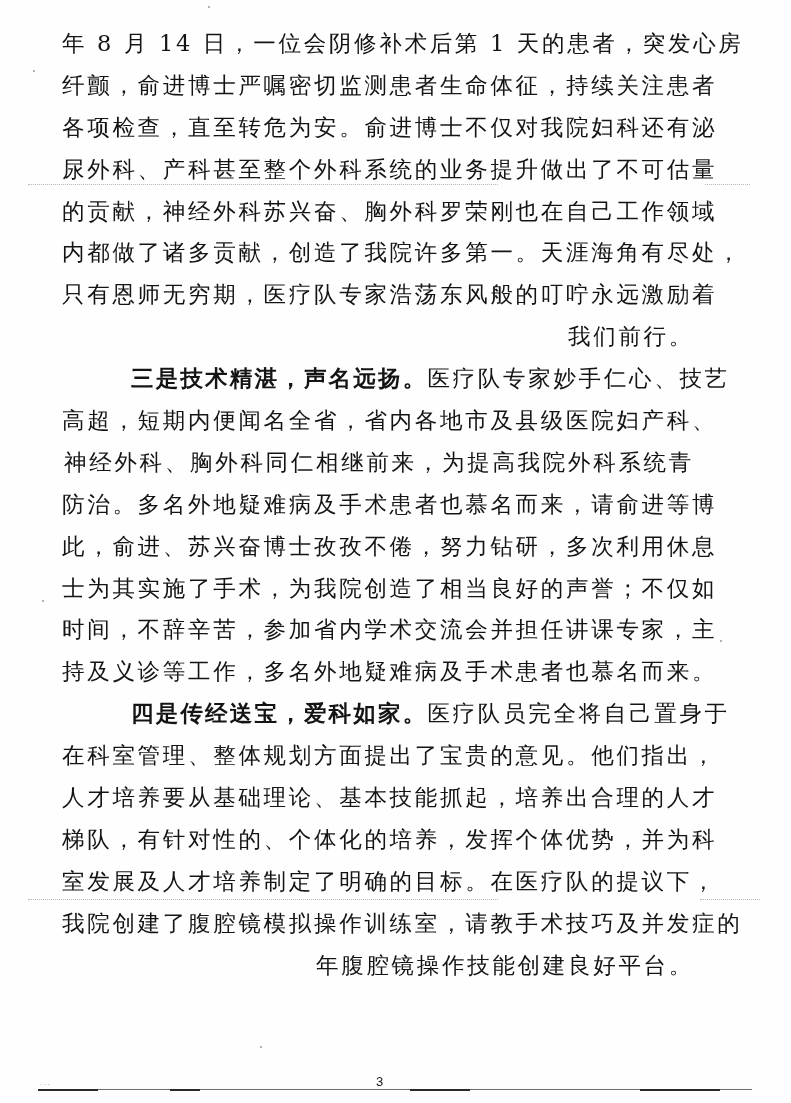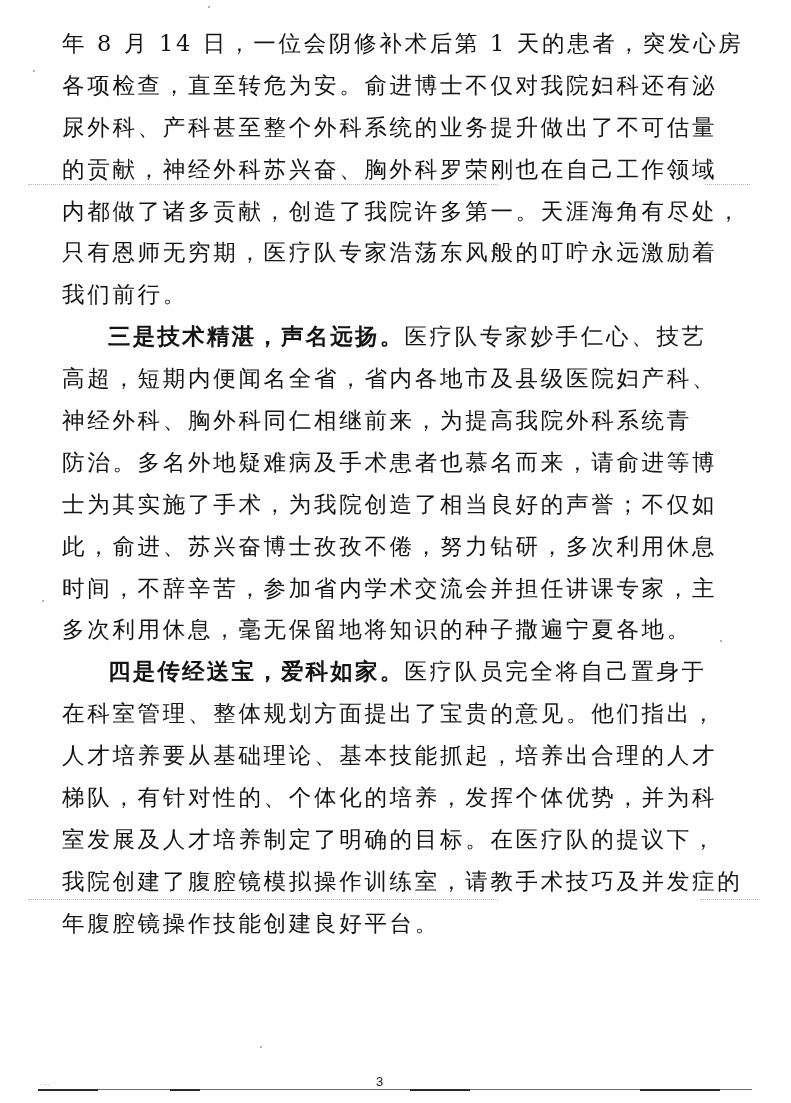--- a/index.html
+++ b/index.html
@@ -20,35 +20,37 @@
     left: 0; top: 0;
     width: 791px;
     height: 1103px;
     background: #fefefe;
   }
   .body-text {
     position: absolute;
     left: 62px;
     top: 23px;
     width: 632px;
+    text-align: right;
   }
   .line {
     display: block;
     height: 41.9px;
     line-height: 41.9px;
     font-size: 22.5px;
     letter-spacing: 2.7px;
     white-space: nowrap;
     overflow: visible;
   }
   .indent { padding-left: 46px; }
   .lead {
     font-weight: bold;
     font-family: Liberation Sans, sans-serif;
     letter-spacing: 2.2px;
+    margin-left: 23px;
   }
   .scan-rule {
     position: absolute;
     height: 0;
     border-top: 1px dotted #b8b8b8;
   }
   .footer-rule {
     position: absolute;
     left: 38px;
     width: 714px;
@@ -98,37 +100,38 @@
   <div class="speck" style="left:208px; top:6px;"></div>
   <div class="speck" style="left:33px; top:70px;"></div>
   <div class="speck" style="left:720px; top:640px;"></div>
   <div class="speck" style="left:42px; top:600px;"></div>
   <div class="speck" style="left:260px; top:1046px;"></div>
 
   <div class="body-text">
 
     <div>
       <span class="line">年 8 月 14 日，一位会阴修补术后第 1 天的患者，突发心房</span>
+      <span class="line">纤颤，俞进博士严嘱密切监测患者生命体征，持续关注患者</span>
       <span class="line">各项检查，直至转危为安。俞进博士不仅对我院妇科还有泌</span>
       <span class="line">尿外科、产科甚至整个外科系统的业务提升做出了不可估量</span>
       <span class="line">的贡献，神经外科苏兴奋、胸外科罗荣刚也在自己工作领域</span>
       <span class="line">内都做了诸多贡献，创造了我院许多第一。天涯海角有尽处，</span>
       <span class="line">只有恩师无穷期，医疗队专家浩荡东风般的叮咛永远激励着</span>
       <span class="line">我们前行。</span>
     </div>
 
     <div>
       <span class="line indent"><span class="lead">三是技术精湛，声名远扬。</span><span>医疗队专家妙手仁心、技艺</span></span>
       <span class="line">高超，短期内便闻名全省，省内各地市及县级医院妇产科、</span>
       <span class="line">神经外科、胸外科同仁相继前来，为提高我院外科系统青</span>
       <span class="line">防治。多名外地疑难病及手术患者也慕名而来，请俞进等博</span>
+      <span class="line">此，俞进、苏兴奋博士孜孜不倦，努力钻研，多次利用休息</span>
       <span class="line">士为其实施了手术，为我院创造了相当良好的声誉；不仅如</span>
-      <span class="line">此，俞进、苏兴奋博士孜孜不倦，努力钻研，多次利用休息</span>
       <span class="line">时间，不辞辛苦，参加省内学术交流会并担任讲课专家，主</span>
-      <span class="line">多次利用休息，毫无保留地将知识的种子撒遍宁夏各地。</span>
+      <span class="line">持及义诊等工作，多名外地疑难病及手术患者也慕名而来。</span>
     </div>
 
     <div>
       <span class="line indent"><span class="lead">四是传经送宝，爱科如家。</span><span>医疗队员完全将自己置身于</span></span>
       <span class="line">在科室管理、整体规划方面提出了宝贵的意见。他们指出，</span>
       <span class="line">人才培养要从基础理论、基本技能抓起，培养出合理的人才</span>
       <span class="line">梯队，有针对性的、个体化的培养，发挥个体优势，并为科</span>
       <span class="line">室发展及人才培养制定了明确的目标。在医疗队的提议下，</span>
       <span class="line">我院创建了腹腔镜模拟操作训练室，请教手术技巧及并发症的</span>
       <span class="line">年腹腔镜操作技能创建良好平台。</span>

